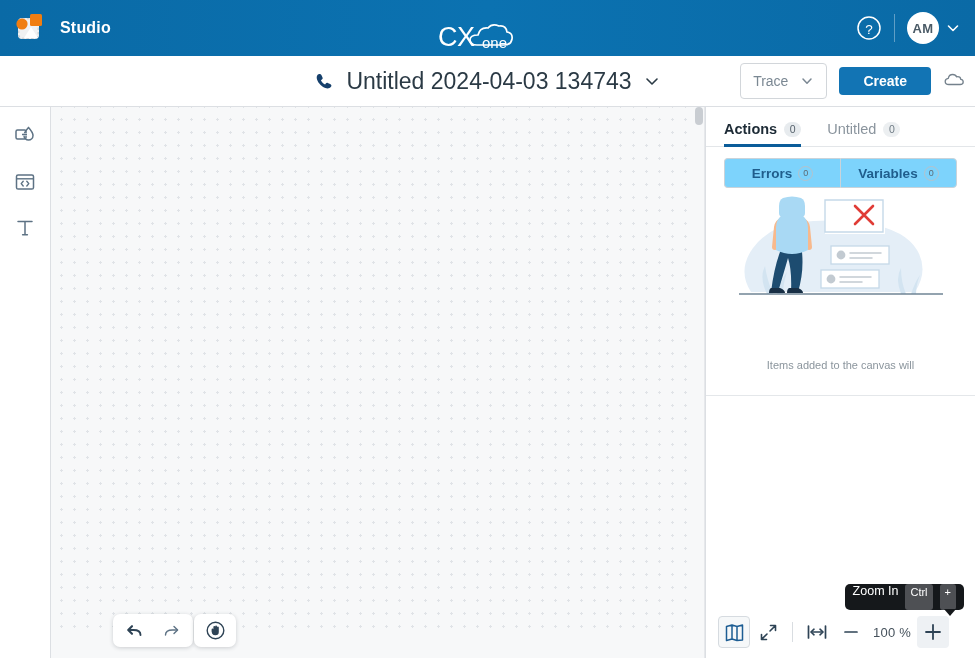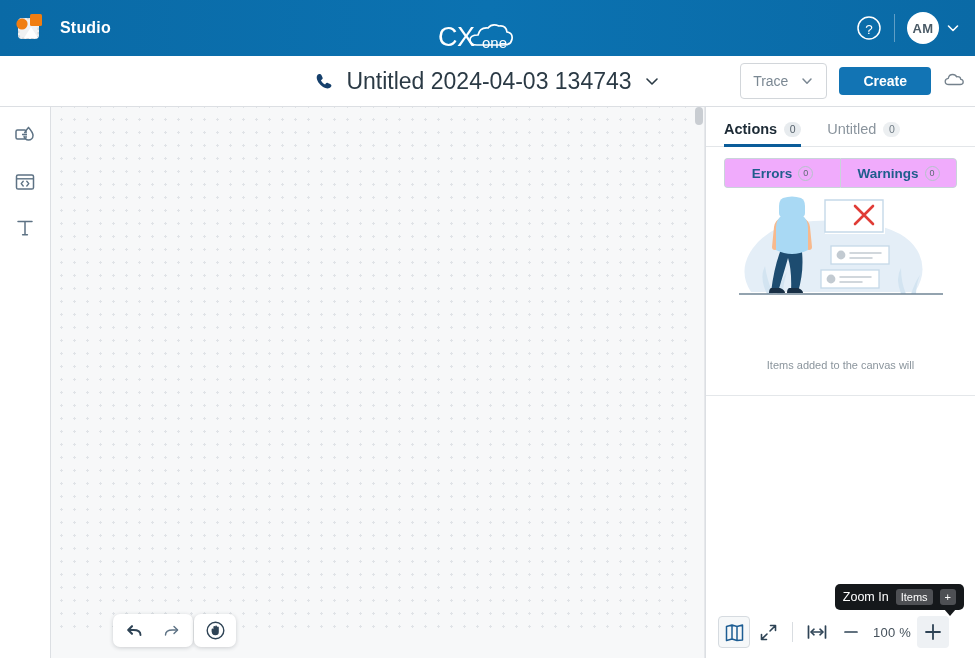--- a/index.html
+++ b/index.html
@@ -164,21 +164,21 @@
   .search-input {
     flex: 1; border: none; outline: none; font-size: 14px;
     color: #3b4750; font-family: inherit; background: transparent;
   }
   .search-input::placeholder { color: #b4bcc3; }
   .id-label { font-size: 12.5px; color: #5d6a74; cursor: pointer; }
   .sort-icon { cursor: pointer; display: flex; align-items: center; }
 
   .seg-row { padding: 11px 18px 0 18px; display: flex; }
   .seg {
-    flex: 1; height: 30px; border: 1px solid #c9d3da; background: #f0abfc;
+    flex: 1; height: 30px; border: 1px solid #c9d3da; background: #7dd3fc;
     display: flex; align-items: center; justify-content: center; gap: 6px;
     cursor: pointer; font-size: 13.5px; color: #1f5d8c; font-weight: bold;
   }
   .seg:first-child { border-radius: 4px 0 0 4px; border-right: none; }
   .seg:last-child { border-radius: 0 4px 4px 0; }
   .seg-badge {
     width: 15px; height: 15px; border-radius: 50%;
     border: 1px solid #b6c2cb; color: #5d6a74; font-size: 9px;
     font-weight: normal;
     display: flex; align-items: center; justify-content: center;
@@ -217,22 +217,22 @@
   .zc-divider { width: 1px; height: 20px; background: #d9dde1; margin: 0 6px; }
   .zoom-pct {
     font-size: 13px; color: #46525c; min-width: 46px; text-align: center;
     letter-spacing: .2px;
   }
 
   
   .tooltip {
     position: absolute; right: 11px; bottom: 48px;
     background: #15181b; border-radius: 5px;
-    height: 26px; display: flex; align-items: center;
-    padding: 8px 8px; gap: 7px;
+    height: 26px; display: flex; 
+    padding: 0 8px; gap: 7px;
   }
   .tooltip-text { color: #ffffff; font-size: 12.5px; white-space: nowrap; }
   .key-badge {
     background: #4e5054; color: #ffffff; font-size: 11px;
     border-radius: 3px; padding: 1px 5px; line-height: 14px;
   }
   .tooltip-arrow {
     position: absolute; right: 19px; bottom: 42px;
     width: 0; height: 0;
     border-left: 6px solid transparent; border-right: 6px solid transparent;
@@ -381,21 +381,21 @@
       </div>
     </div>
 
 
     <div class="seg-row">
       <div class="seg">
         <span>Errors</span>
         <span class="seg-badge">0</span>
       </div>
       <div class="seg">
-        <span>Warnings</span>
+        <span>Variables</span>
         <span class="seg-badge">0</span>
       </div>
     </div>
 
     <div class="empty-state">
       <svg width="216" height="112" viewBox="0 0 216 112">
 
         <path d="M18 96 q-14-22 2-44 q16-22 48-26 q32-4 68 2 q36 6 48 26 q12 20 -2 42 z" fill="#e4eef7"></path>
 
         <path d="M34 98 q-8-16 -2-28 q2 14 8 28 z" fill="#d3e4f1"></path>
@@ -463,19 +463,19 @@
       <span class="zoom-pct">100 %</span>
       <div class="zc-btn highlight">
         <svg width="22" height="22" viewBox="0 0 22 22">
           <path d="M11 4 v14 M4 11 h14" stroke="#2e4355" stroke-width="1.8" stroke-linecap="round"></path>
         </svg>
       </div>
     </div>
 
     <div class="tooltip">
       <span class="tooltip-text">Zoom In</span>
-      <span class="key-badge">Items</span>
+      <span class="key-badge">Ctrl</span>
       <span class="key-badge">+</span>
     </div>
     <div class="tooltip-arrow"></div>
 
   </div>
 </div>
 
 </body></html>

